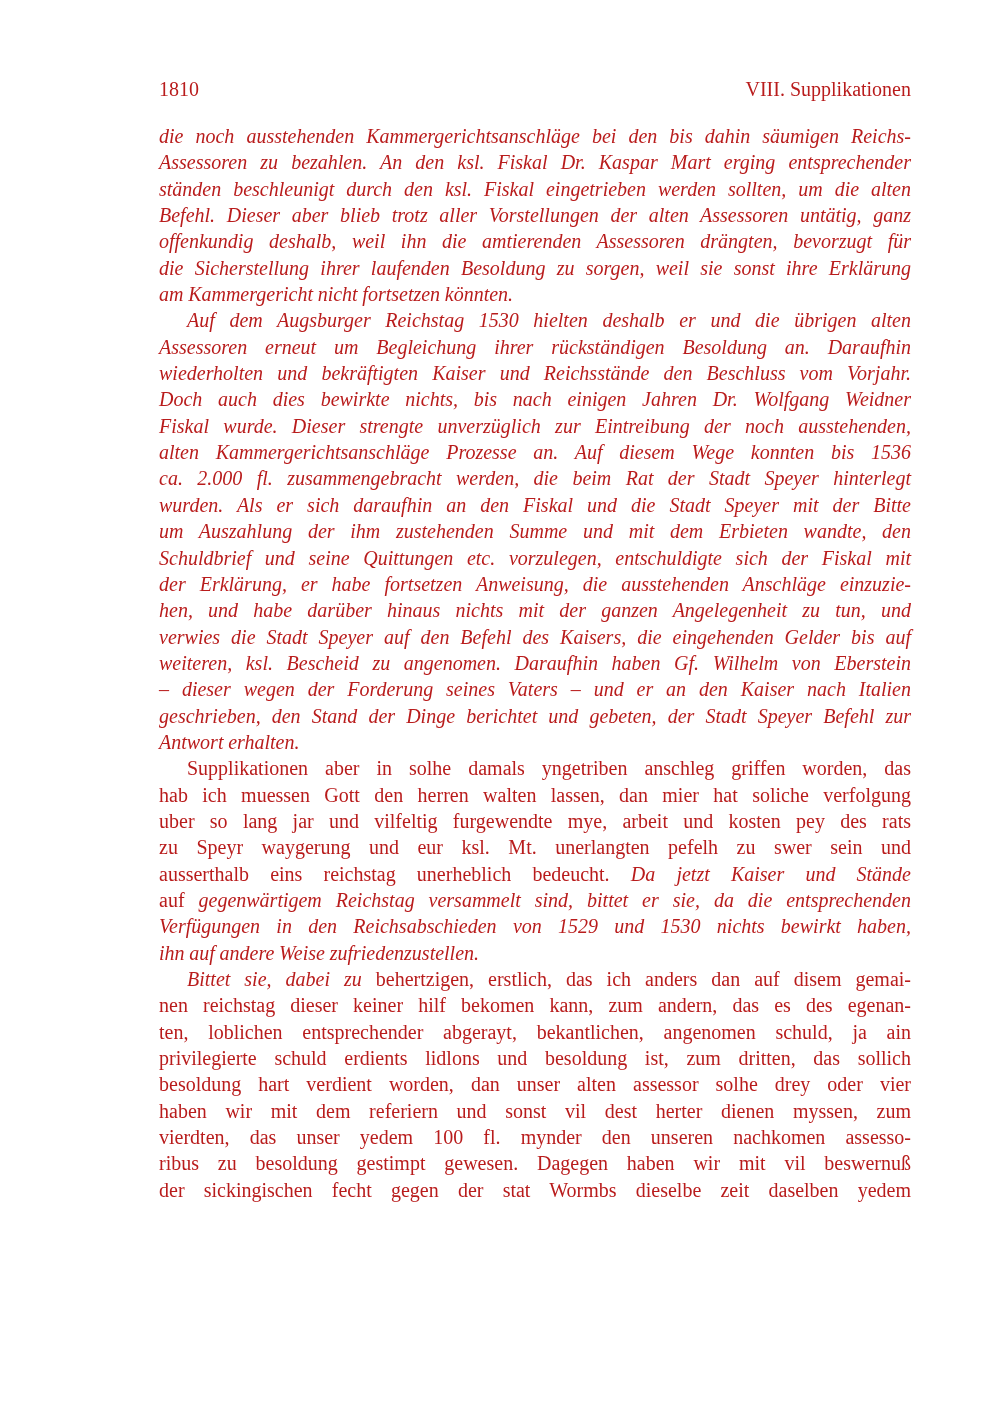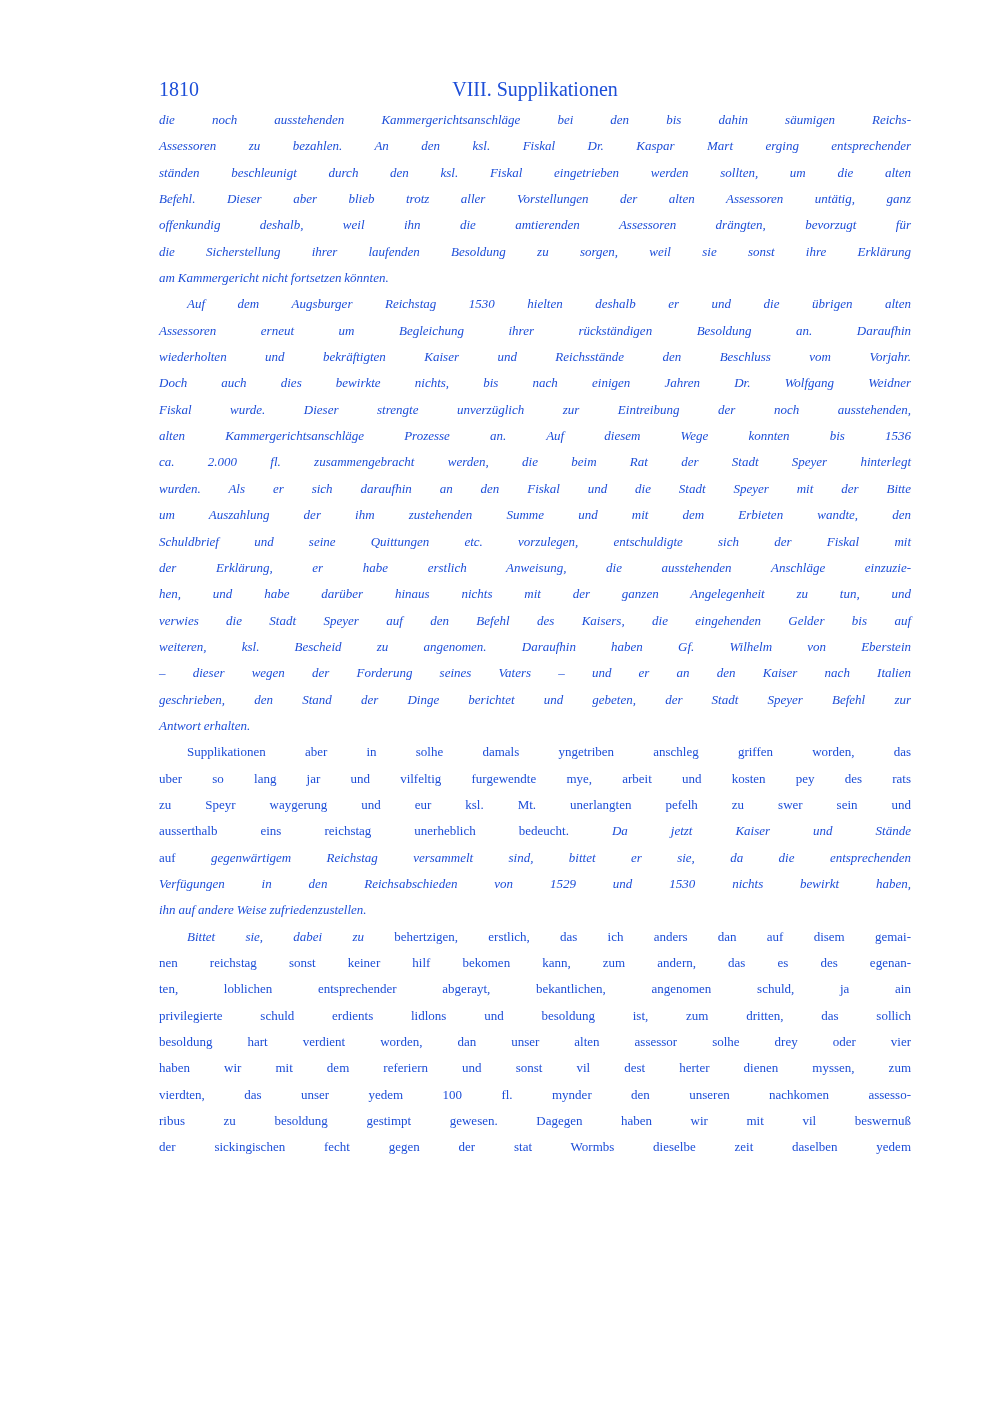--- a/index.html
+++ b/index.html
@@ -30,43 +30,43 @@
   }
   .page-number {
     position: absolute;
     left: 0;
     top: 0;
   }
   .section-title {
     position: absolute;
     left: 0;
     right: 0;
-    text-align: center;
+    text-align: right;
   }
   .page-body {
-    margin-top: 4px;
-    font-size: 13px;
+    margin-top: 20px;
+    font-size: 20px;
   }
   .paragraph { margin: 0; }
   .line {
     line-height: 26.35px;
     text-align: justify;
     text-align-last: justify;
     word-spacing: -0.3px;
     white-space: normal;
   }
   .line.short { text-align-last: left; }
   .line.indent { text-indent: 28px; }
   .it { font-style: italic; }
   .rm { font-style: normal; }
 </style>
 </head>
 <body>
 
-<div class="page" style="background: rgb(255, 255, 255); color: #1d4ed8; border-radius: 19px;">
+<div class="page" style="background: rgb(255, 255, 255); color: #b91c1c; border-radius: 19px;">
   <div class="content">
     <div class="page-header">
       <span class="page-number">1810</span>
       <span class="section-title">VIII. Supplikationen</span>
     </div>
     <div class="page-body">
         <div class="paragraph">
           <div class="line"><span class="it">die noch ausstehenden Kammergerichtsanschläge bei den bis dahin säumigen Reichs-</span></div>
           <div class="line"><span class="it">Assessoren zu bezahlen. An den ksl. Fiskal Dr. Kaspar Mart erging entsprechender</span></div>
           <div class="line"><span class="it">ständen beschleunigt durch den ksl. Fiskal eingetrieben werden sollten, um die alten</span></div>
@@ -79,40 +79,41 @@
           <div class="line indent"><span class="it">Auf dem Augsburger Reichstag 1530 hielten deshalb er und die übrigen alten</span></div>
           <div class="line"><span class="it">Assessoren erneut um Begleichung ihrer rückständigen Besoldung an. Daraufhin</span></div>
           <div class="line"><span class="it">wiederholten und bekräftigten Kaiser und Reichsstände den Beschluss vom Vorjahr.</span></div>
           <div class="line"><span class="it">Doch auch dies bewirkte nichts, bis nach einigen Jahren Dr. Wolfgang Weidner</span></div>
           <div class="line"><span class="it">Fiskal wurde. Dieser strengte unverzüglich zur Eintreibung der noch ausstehenden,</span></div>
           <div class="line"><span class="it">alten Kammergerichtsanschläge Prozesse an. Auf diesem Wege konnten bis 1536</span></div>
           <div class="line"><span class="it">ca. 2.000 fl. zusammengebracht werden, die beim Rat der Stadt Speyer hinterlegt</span></div>
           <div class="line"><span class="it">wurden. Als er sich daraufhin an den Fiskal und die Stadt Speyer mit der Bitte</span></div>
           <div class="line"><span class="it">um Auszahlung der ihm zustehenden Summe und mit dem Erbieten wandte, den</span></div>
           <div class="line"><span class="it">Schuldbrief und seine Quittungen etc. vorzulegen, entschuldigte sich der Fiskal mit</span></div>
-          <div class="line"><span class="it">der Erklärung, er habe erstlich Anweisung, die ausstehenden Anschläge einzuzie-</span></div>
+          <div class="line"><span class="it">der Erklärung, er habe fortsetzen Anweisung, die ausstehenden Anschläge einzuzie-</span></div>
           <div class="line"><span class="it">hen, und habe darüber hinaus nichts mit der ganzen Angelegenheit zu tun, und</span></div>
           <div class="line"><span class="it">verwies die Stadt Speyer auf den Befehl des Kaisers, die eingehenden Gelder bis auf</span></div>
           <div class="line"><span class="it">weiteren, ksl. Bescheid zu angenomen. Daraufhin haben Gf. Wilhelm von Eberstein</span></div>
           <div class="line"><span class="it">– dieser wegen der Forderung seines Vaters – und er an den Kaiser nach Italien</span></div>
           <div class="line"><span class="it">geschrieben, den Stand der Dinge berichtet und gebeten, der Stadt Speyer Befehl zur</span></div>
           <div class="line short"><span class="it">Antwort erhalten.</span></div>
         </div>
         <div class="paragraph">
           <div class="line indent"><span class="rm">Supplikationen aber in solhe damals yngetriben anschleg griffen worden, das</span></div>
+          <div class="line"><span class="rm">hab ich muessen Gott den herren walten lassen, dan mier hat soliche verfolgung</span></div>
           <div class="line"><span class="rm">uber so lang jar und vilfeltig furgewendte mye, arbeit und kosten pey des rats</span></div>
           <div class="line"><span class="rm">zu Speyr waygerung und eur ksl. Mt. unerlangten pefelh zu swer sein und</span></div>
           <div class="line"><span class="rm">ausserthalb eins reichstag unerheblich bedeucht. </span><span class="it">Da jetzt Kaiser und Stände</span></div>
           <div class="line"><span class="rm">auf </span><span class="it">gegenwärtigem Reichstag versammelt sind, bittet er sie, da die entsprechenden</span></div>
           <div class="line"><span class="it">Verfügungen in den Reichsabschieden von 1529 und 1530 nichts bewirkt haben,</span></div>
           <div class="line short"><span class="it">ihn auf andere Weise zufriedenzustellen.</span></div>
         </div>
         <div class="paragraph">
           <div class="line indent"><span class="it">Bittet sie, dabei zu </span><span class="rm">behertzigen, erstlich, das ich anders dan auf disem gemai-</span></div>
-          <div class="line"><span class="rm">nen reichstag sonst keiner hilf bekomen kann, zum andern, das es des egenan-</span></div>
+          <div class="line"><span class="rm">nen reichstag dieser keiner hilf bekomen kann, zum andern, das es des egenan-</span></div>
           <div class="line"><span class="rm">ten, loblichen entsprechender abgerayt, bekantlichen, angenomen schuld, ja ain</span></div>
           <div class="line"><span class="rm">privilegierte schuld erdients lidlons und besoldung ist, zum dritten, das sollich</span></div>
           <div class="line"><span class="rm">besoldung hart verdient worden, dan unser alten assessor solhe drey oder vier</span></div>
           <div class="line"><span class="rm">haben wir mit dem referiern und sonst vil dest herter dienen myssen, zum</span></div>
           <div class="line"><span class="rm">vierdten, das unser yedem 100 fl. mynder den unseren nachkomen assesso-</span></div>
           <div class="line"><span class="rm">ribus zu besoldung gestimpt gewesen. Dagegen haben wir mit vil beswernuß</span></div>
           <div class="line"><span class="rm">der sickingischen fecht gegen der stat Wormbs dieselbe zeit daselben yedem</span></div>
         </div>
       </div>
   </div>

